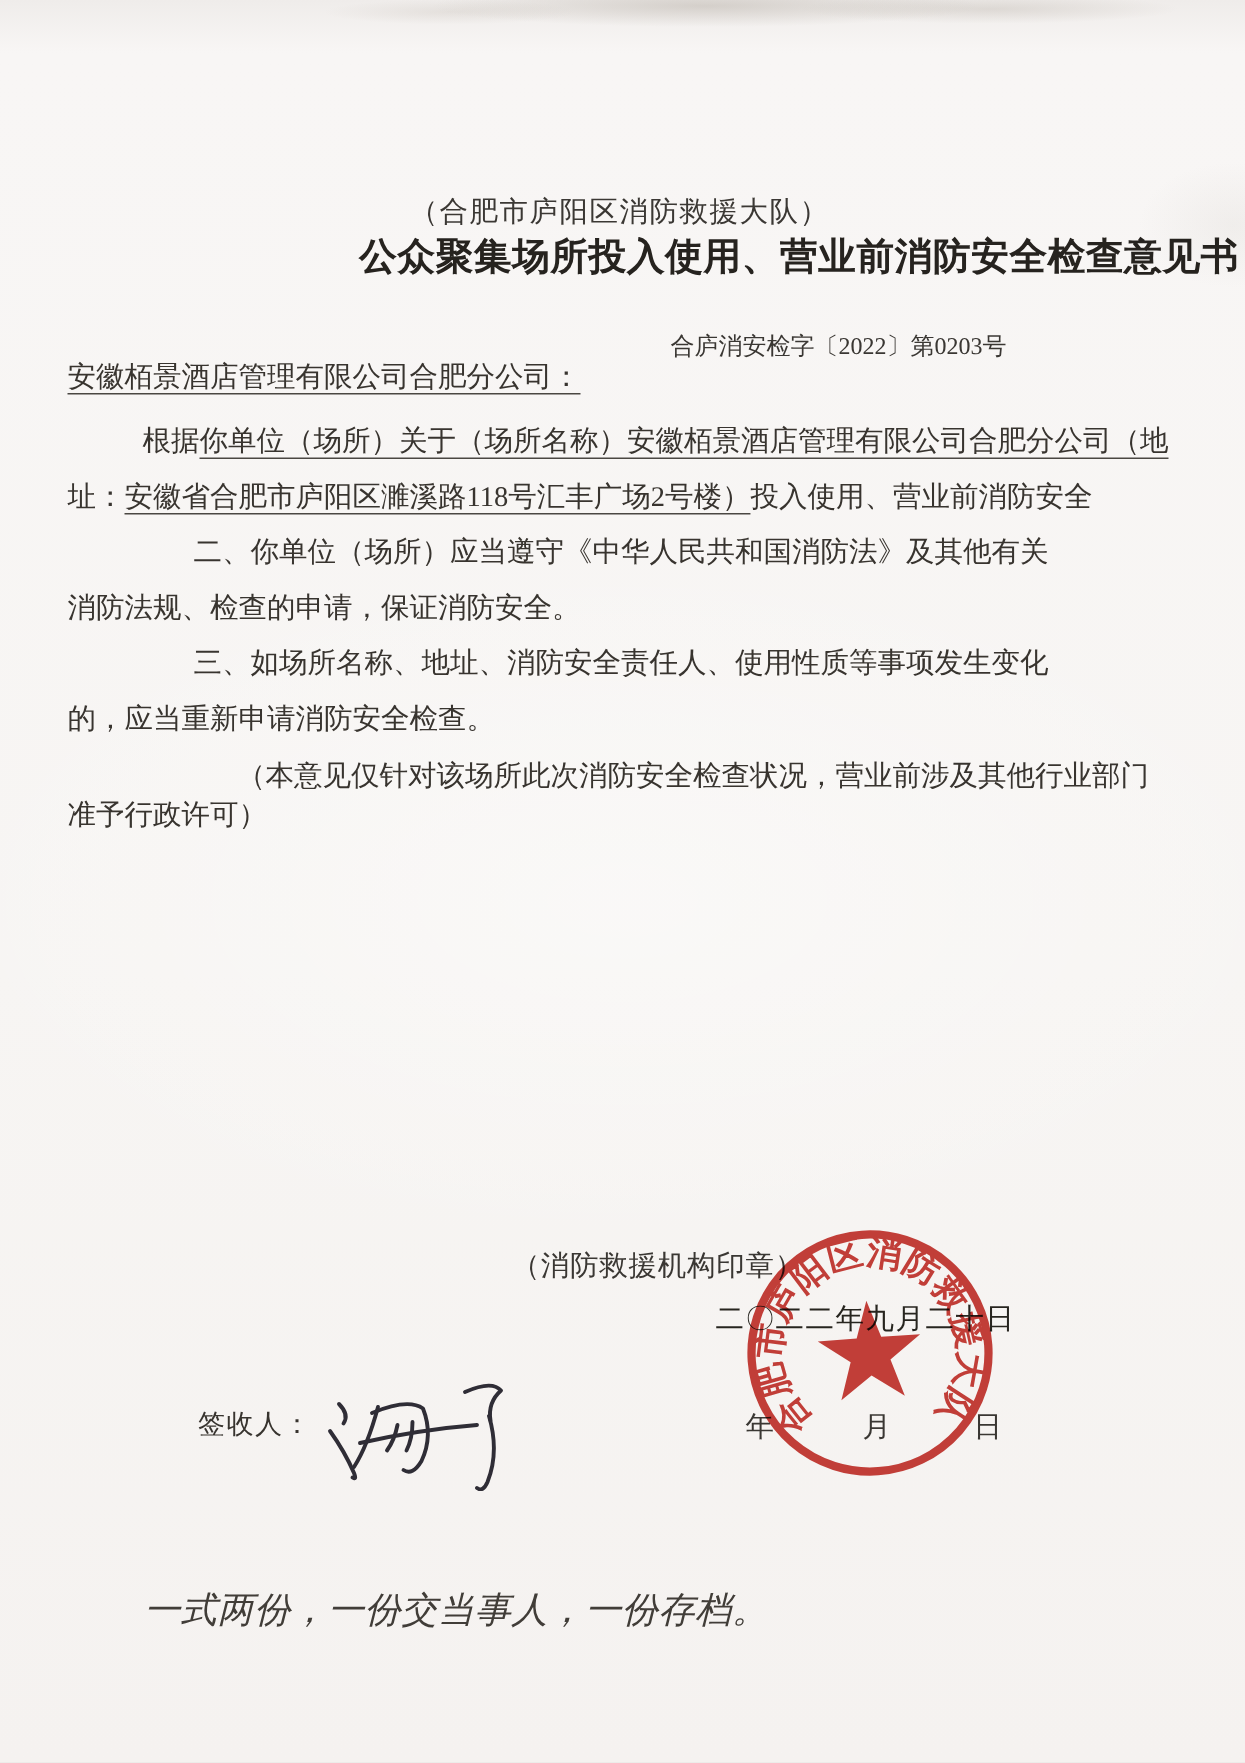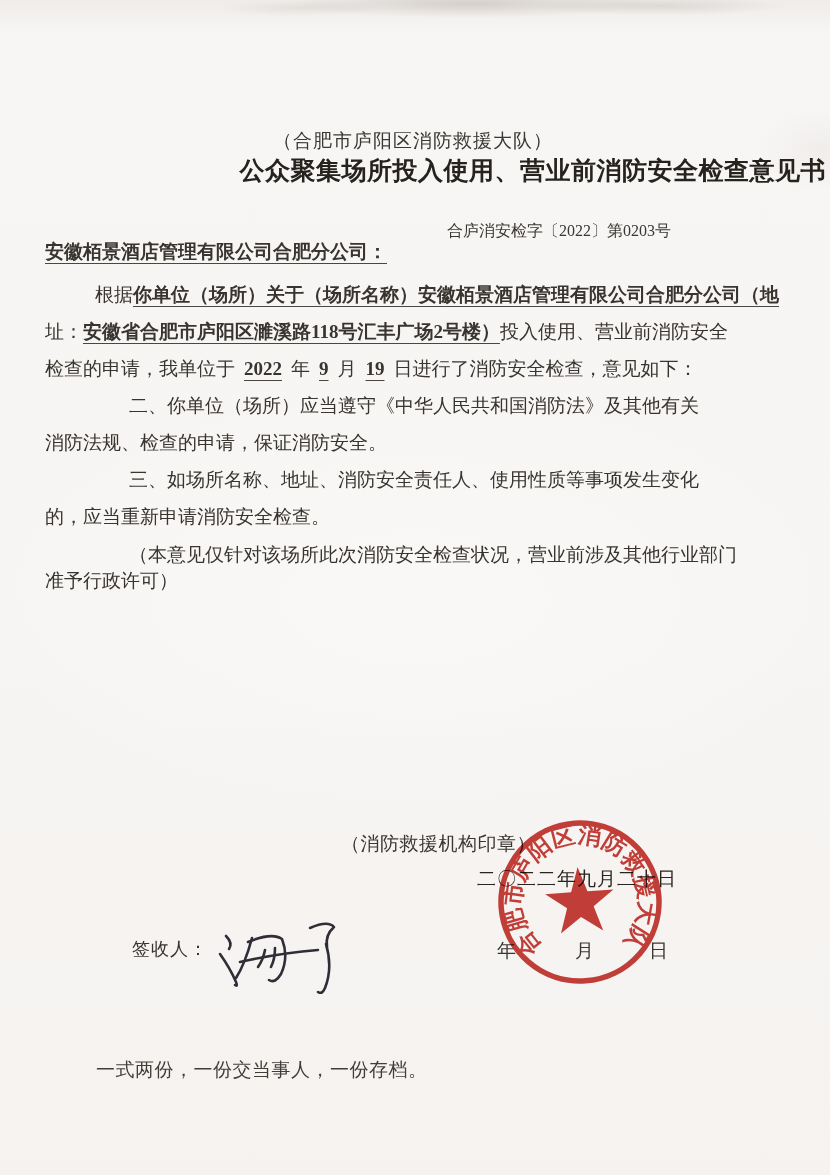--- a/index.html
+++ b/index.html
@@ -20,50 +20,49 @@
   .title{position:absolute;top:154px;left:0;width:826px;text-align:right;
     font-family:"Liberation Sans","DejaVu Sans",sans-serif;font-weight:bold;
     font-size:25px;letter-spacing:.5px;color:#26231f;}
   .docno{position:absolute;top:205px;left:447px;font-size:16px;color:#3a3733;margin-top:16px;}
   .body{position:absolute;top:232px;left:45px;width:750px;font-size:19px;color:#38342f;}
   .bline{height:37px;line-height:37px;white-space:nowrap;}
   .addr{height:44px;line-height:40px;}
   .ind2{padding-left:50px;}
   .ind4{padding-left:84px;}
   .noteline{height:26px;line-height:26px;white-space:nowrap;}
-  .note-gap{margin-top:7px;}
+  .note-gap{margin-top:7px;text-align:center;}
   .u{text-decoration:underline;text-underline-offset:5px;text-decoration-thickness:1.2px;
-     text-decoration-color:#4a4742;font-weight:bold;}
+     text-decoration-color:#4a4742;}
   .fill{padding:0 9px;}
   .seal-caption{position:absolute;top:831px;left:341px;font-size:19px;letter-spacing:.5px;color:#3a3733;}
   .issue-date{position:absolute;top:866px;left:477px;font-size:19px;letter-spacing:1px;color:#27251f;z-index:1;}
   .ymd{position:absolute;top:938px;font-size:19px;color:#3a3733;z-index:1;}
   .ymd-y{left:497px;} .ymd-m{left:575px;} .ymd-d{left:649px;}
   .sign-label{position:absolute;top:937px;left:132px;font-size:18px;letter-spacing:1px;color:#38342f;}
   .signature{position:absolute;top:906px;left:212px;z-index:1;}
   .stamp{position:absolute;top:810px;left:492px;z-index:2;mix-blend-mode:multiply;opacity:.92;}
-  .distribution{position:absolute;top:1057px;left:96px;font-size:19px;letter-spacing:.5px;color:#413d38;}
+  .distribution{position:absolute;top:1057px;left:96px;font-size:24px;letter-spacing:.5px;color:#413d38;font-style:italic;}
 </style>
 </head>
 <body>
 
 <div class="page">
 
   <div class="kicker">（合肥市庐阳区消防救援大队）</div>
   <div class="title">公众聚集场所投入使用、营业前消防安全检查意见书</div>
   <div class="docno">合庐消安检字〔2022〕第0203号</div>
 
   <div class="body">
     <div class="bline addr"><span class="u">安徽栢景酒店管理有限公司合肥分公司：</span></div>
 
     <div class="bline ind2"><span>根据</span><span class="u">你单位（场所）关于（场所名称）安徽栢景酒店管理有限公司合肥分公司（地</span></div>
 
     <div class="bline"><span>址：</span><span class="u">安徽省合肥市庐阳区濉溪路118号汇丰广场2号楼）</span><span>投入使用、营业前消防安全</span></div>
 
-    <div class="bline"><span>检查的申请，我单位于</span><span class="u fill">2022</span><span>年</span><span class="u fill">9</span><span>月</span><span class="u fill">19</span><span>日进行了消防安全检查，意见如下：</span></div>
 
     <div class="bline ind4">二、你单位（场所）应当遵守《中华人民共和国消防法》及其他有关</div>
     <div class="bline">消防法规、检查的申请，保证消防安全。</div>
     <div class="bline ind4">三、如场所名称、地址、消防安全责任人、使用性质等事项发生变化</div>
     <div class="bline">的，应当重新申请消防安全检查。</div>
     <div class="noteline ind4 note-gap">（本意见仅针对该场所此次消防安全检查状况，营业前涉及其他行业部门</div>
     <div class="noteline">准予行政许可）</div>
   </div>
 
   <div class="seal-caption">（消防救援机构印章）</div>

